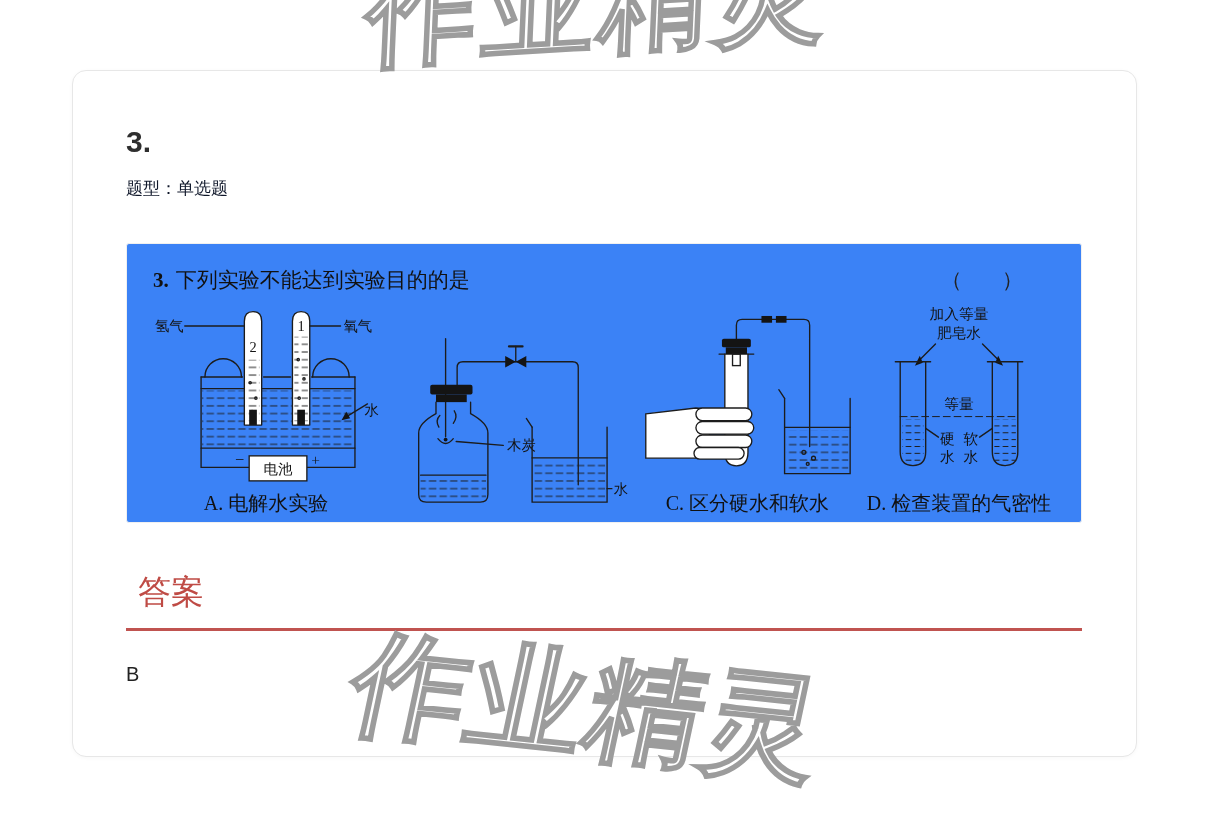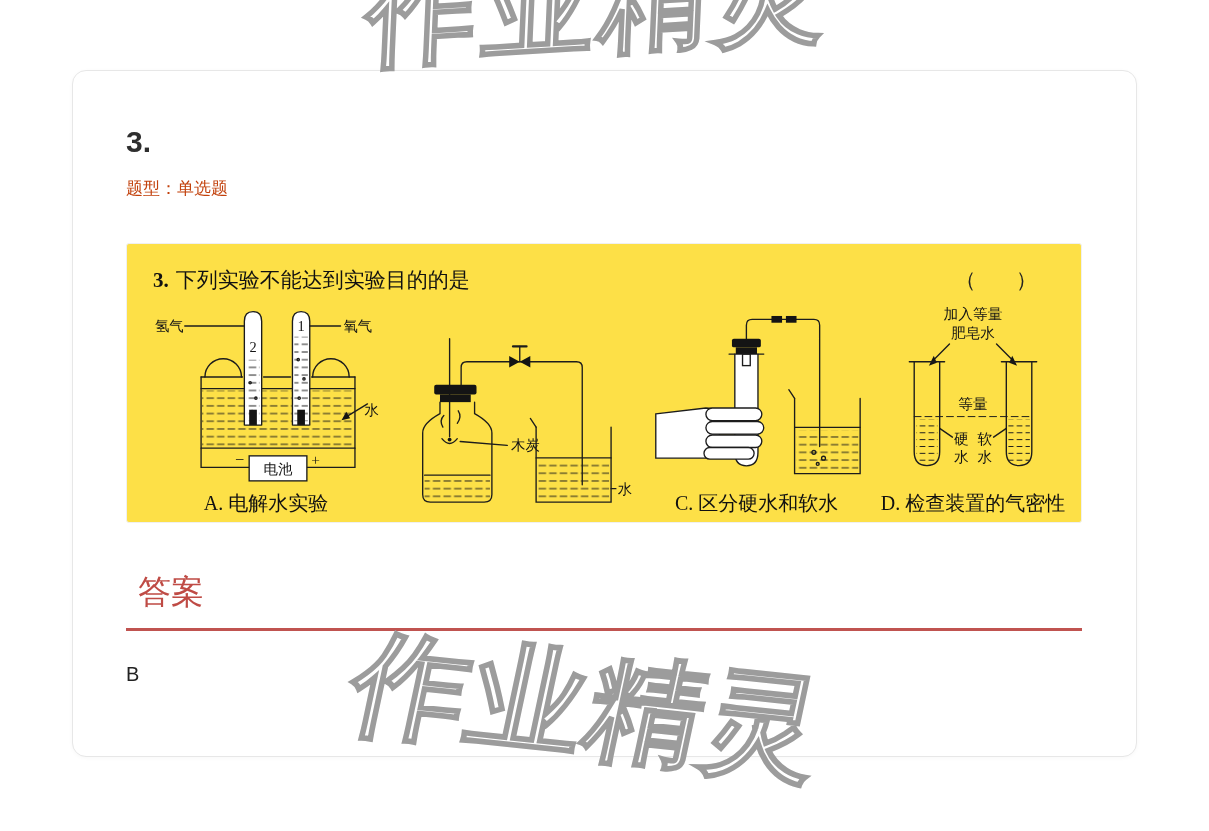--- a/index.html
+++ b/index.html
@@ -10,26 +10,26 @@
   }
   
   .card{
     position:absolute;left:72px;top:70px;width:1065px;height:687px;
     box-sizing:border-box;background:#fff;
     border:1px solid #e7e7e7;border-radius:14px;
     box-shadow:0 1px 4px rgba(0,0,0,.03);
     padding:56px 54px 0 53px;
   }
   .q-number{font-size:30px;font-weight:700;color:#2e2e2e;line-height:1;margin:0 0 20px;}
-  .q-type{font-size:17px;color:#c2410c;line-height:24px;margin:0 0 42px;}
+  .q-type{font-size:17px;color:#0f172a;line-height:24px;margin:0 0 42px;}
   
   .q-box{
     box-sizing:border-box;height:280px;
-    background:#fde047;border:1px solid #f0f0f0;border-radius:3px;
-    padding:22px 10px 0 26px;
+    background:#3b82f6;border:1px solid #f0f0f0;border-radius:3px;
+    padding:22px 24px 0 26px;
   }
   .stem-row{
     display:flex;justify-content:space-between;align-items:baseline;
     font-family:"Liberation Serif","DejaVu Serif",serif;
     font-size:21px;color:#111;line-height:29px;margin-bottom:4px;
   }
   .stem-prefix{font-weight:700;}
   .stem-text{margin-left:7px;}
   .bracket{display:inline-flex;gap:40px;padding-right:34px;color:#222;}
   .diagrams{display:flex;justify-content:space-between;align-items:flex-end;}

